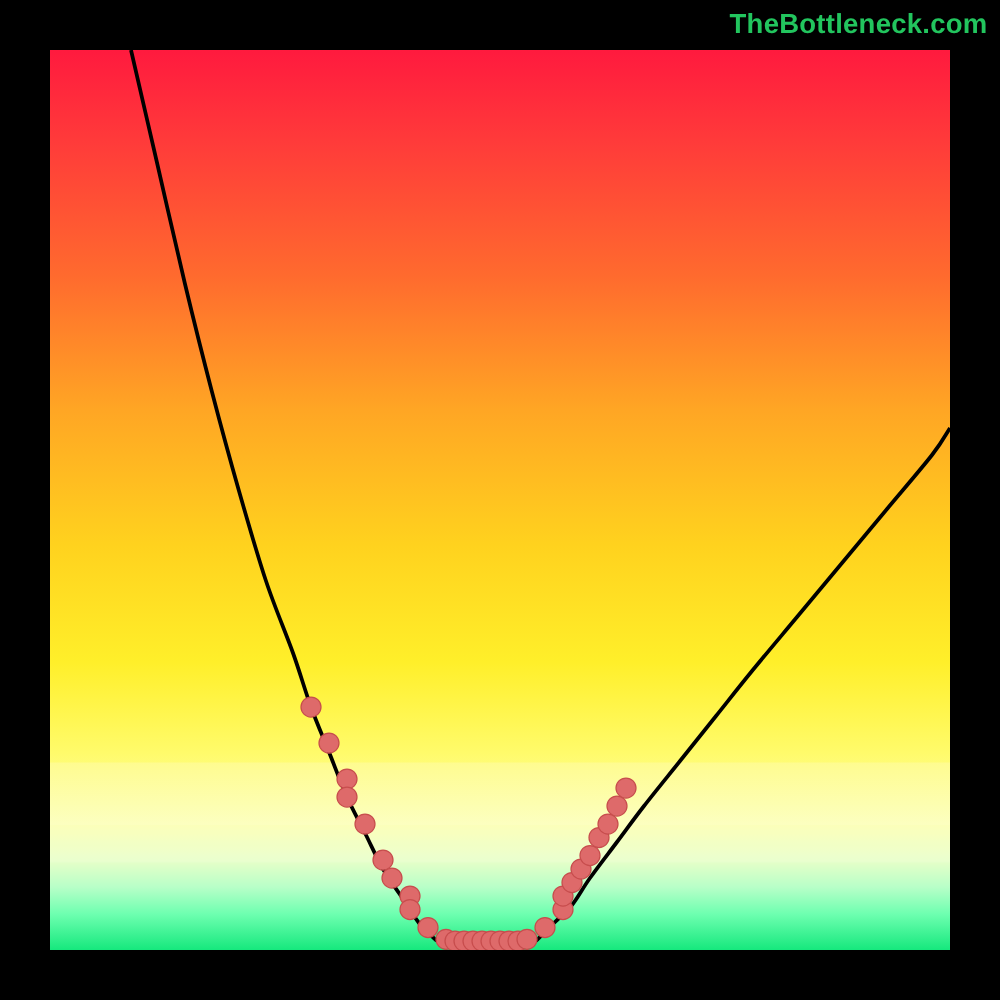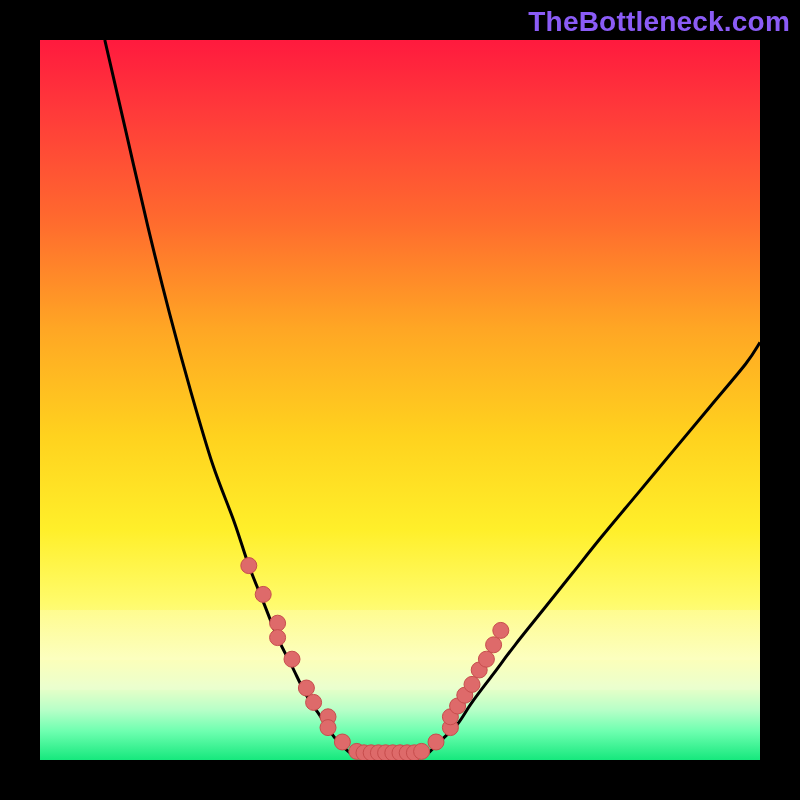--- a/index.html
+++ b/index.html
@@ -52,23 +52,23 @@
     left: 40px;
     top: 40px;
     width: 720px;
     height: 720px;
     pointer-events: none;
   }
   .watermark {
     position: absolute;
     top: 6px;
     right: 10px;
-    font-size: 28px;
+    font-size: 22px;
     font-weight: 600;
-    color: #8b5cf6;
+    color: #22c55e;
     letter-spacing: 0.2px;
     font-family: Arial, Helvetica, sans-serif;
   }
 </style>
 </head>
 <body>
 
 <div class="frame">
 
   <div class="plot"></div>

